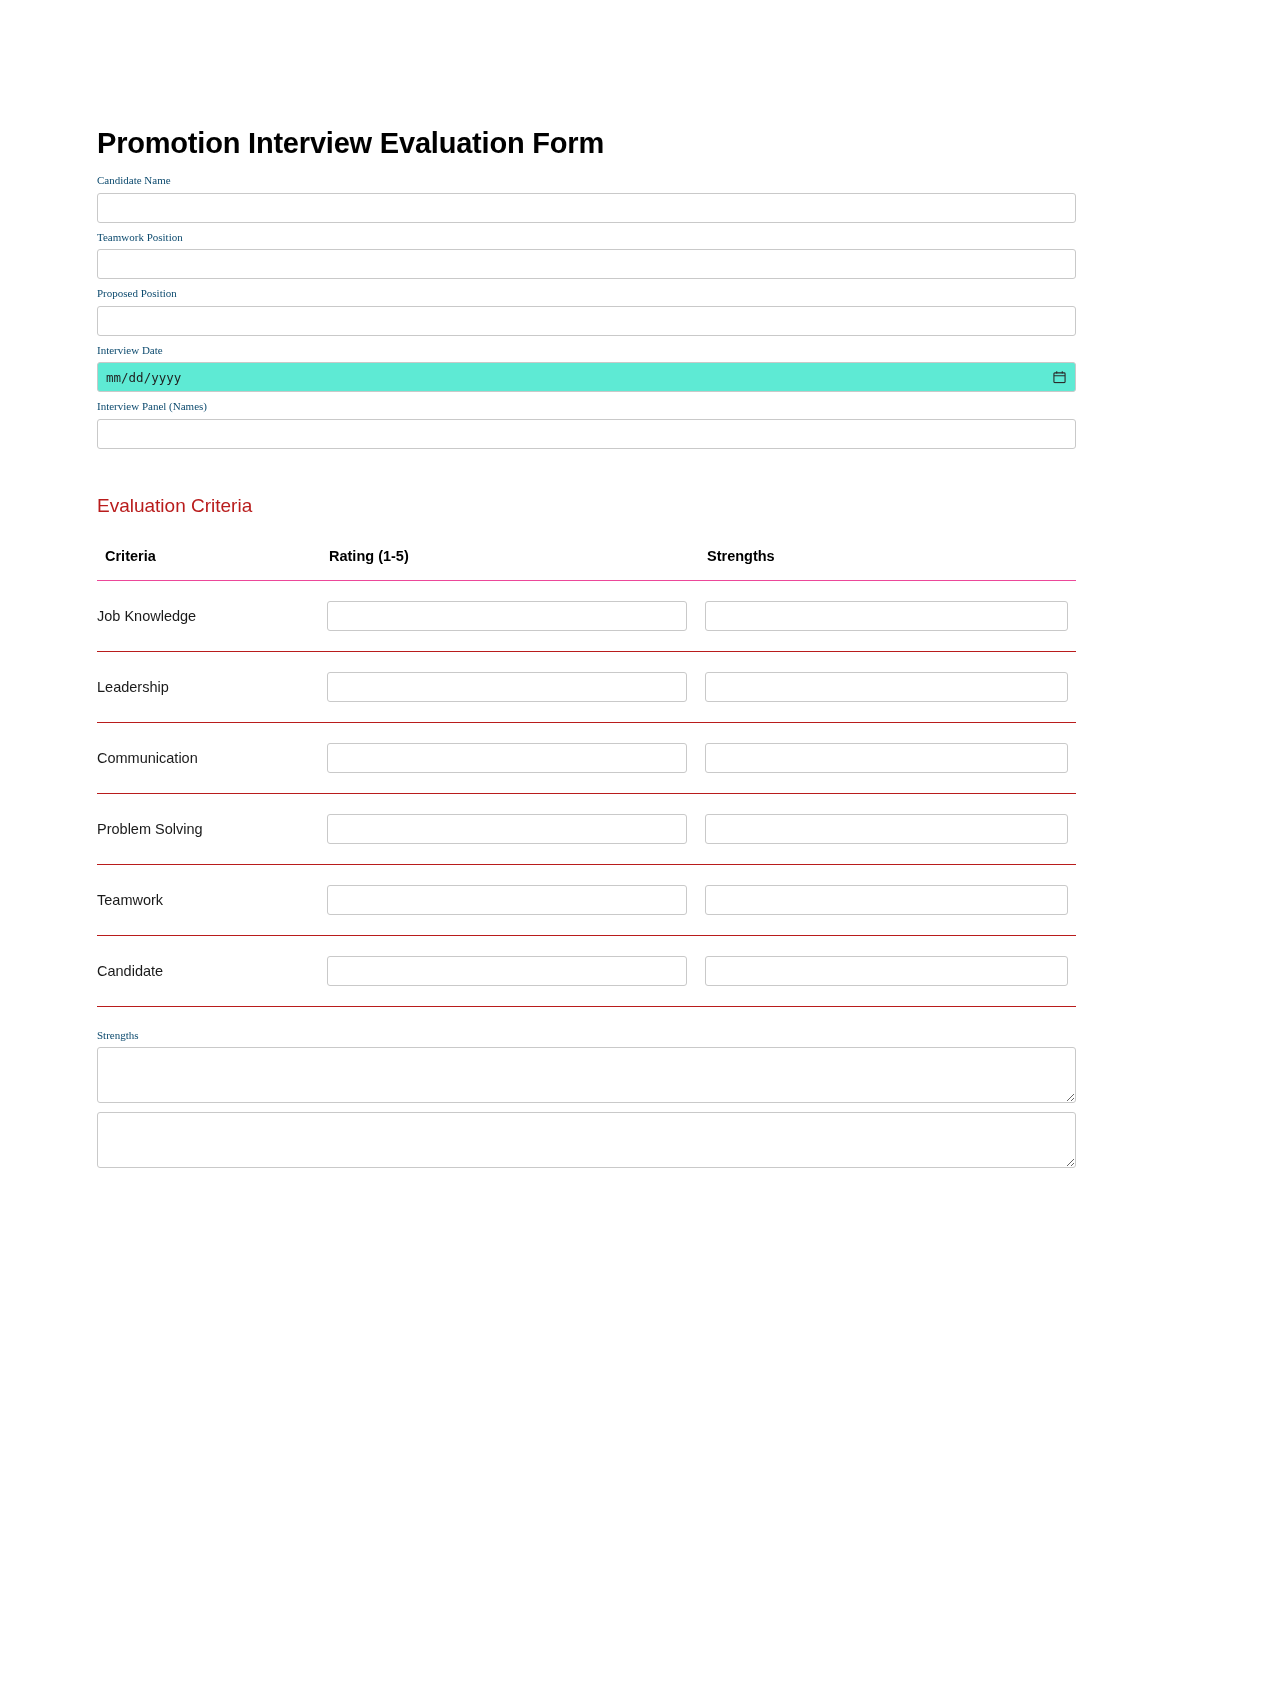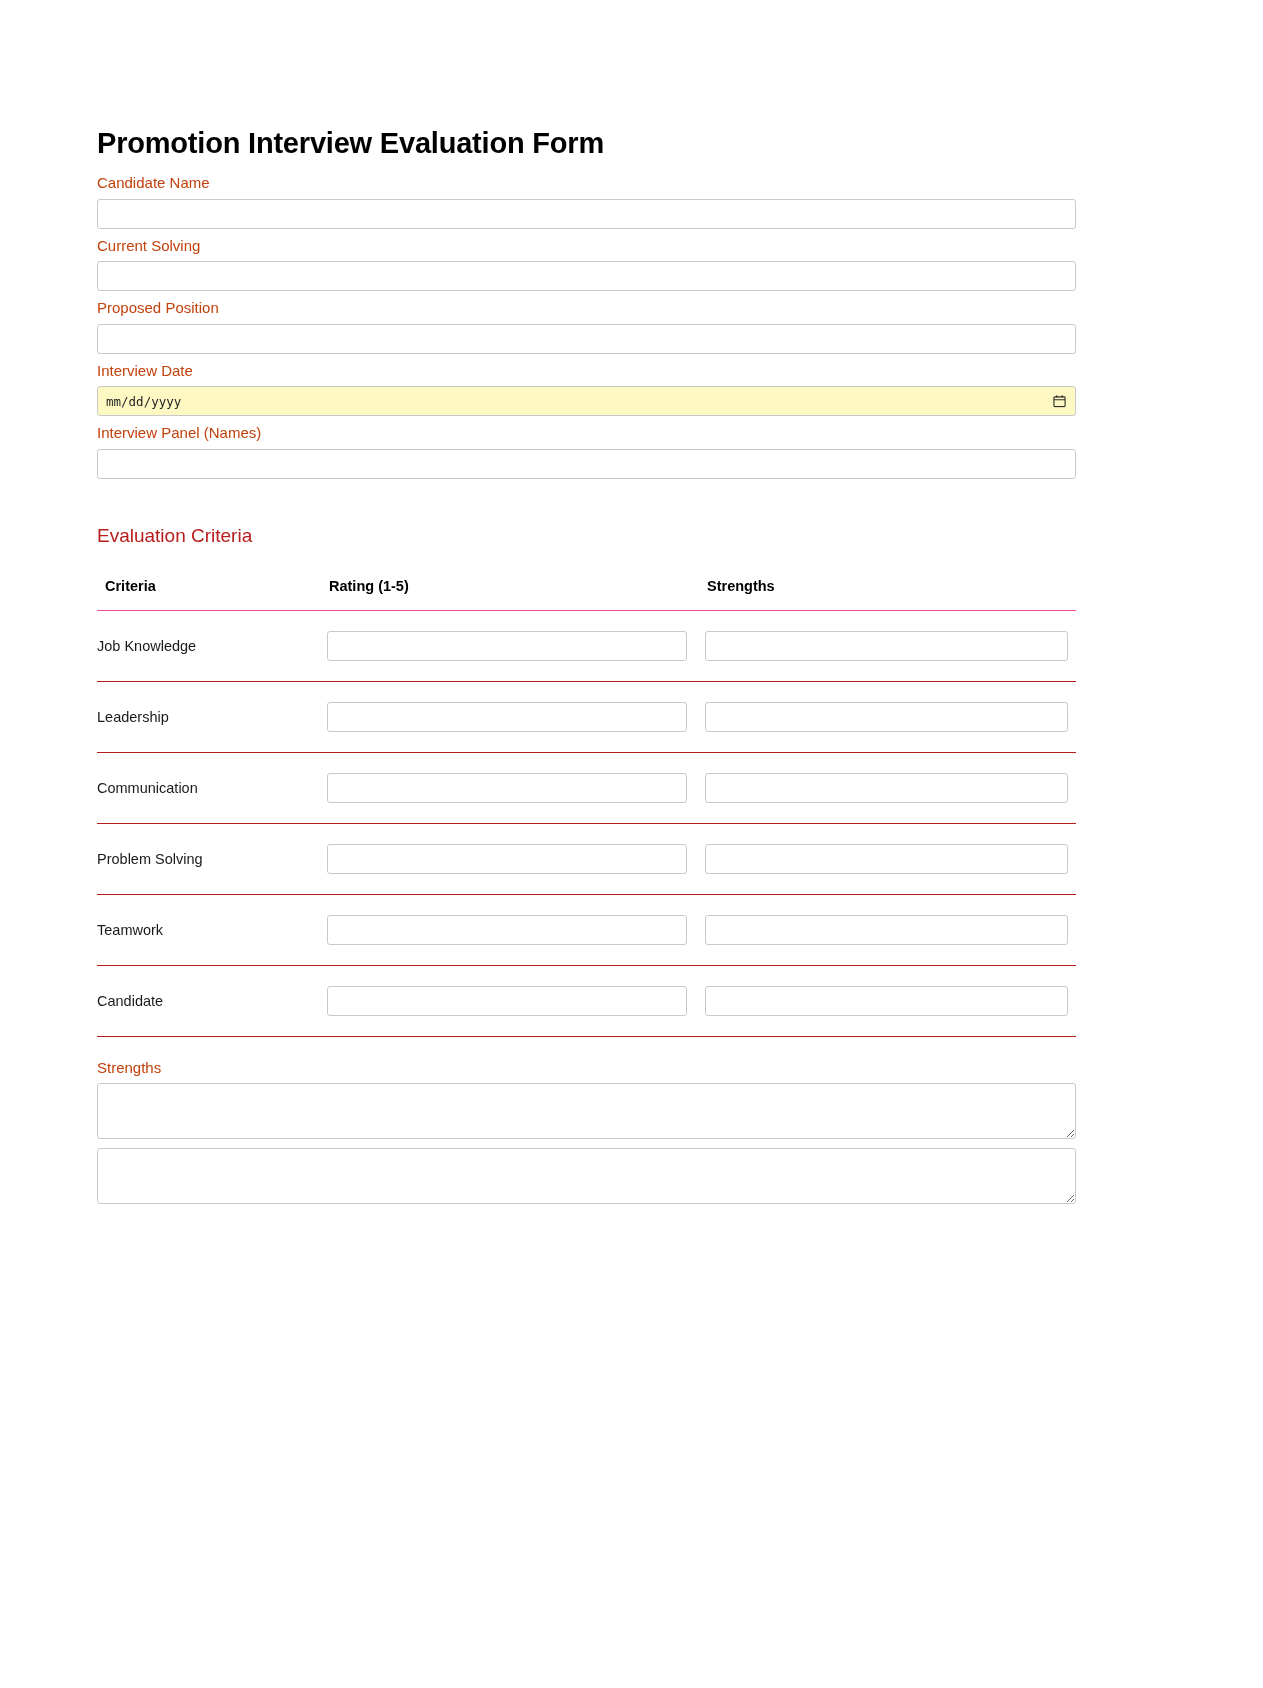--- a/index.html
+++ b/index.html
@@ -44,24 +44,25 @@
     font-weight: bold;
     margin: 0 0 12px 0;
     letter-spacing: -0.2px;
     color: #000;
   }
   .field {
     margin-bottom: 6px;
   }
   .field-label {
     display: block;
-    font-size: 15px;
+    font-size: 11px;
     line-height: 1.5;
-    color: #c2410c;
+    color: #0c4a6e;
     margin-bottom: 4px;
+    font-family: Liberation Serif, serif;
   }
   .text-input {
     display: block;
     width: 979px;
     height: 30px;
     border: 1px solid #c9c9c9;
     border-radius: 3px;
     background: #ffffff;
     font-family: "Liberation Sans", sans-serif;
     font-size: 13.5px;
@@ -72,21 +73,21 @@
   .date-row {
     position: relative;
     width: 979px;
   }
   .date-input {
     display: block;
     width: 979px;
     height: 30px;
     border: 1px solid #c9c9c9;
     border-radius: 3px;
-    background: #fef9c3;
+    background: #5eead4;
     padding: 2px 8px;
     font-family: "DejaVu Sans Mono", monospace;
     font-size: 12.5px;
     color: #222;
     display: flex;
     align-items: center;
   }
   .date-placeholder {
     font-family: "DejaVu Sans Mono", monospace;
     font-size: 12.5px;
@@ -189,21 +190,21 @@
     <div class="form-wrap">
 
       <h1 class="form-title">Promotion Interview Evaluation Form</h1>
 
       <div class="field">
         <label class="field-label">Candidate Name</label>
         <input class="text-input" type="text" value="" style="">
       </div>
 
       <div class="field">
-        <label class="field-label">Current Solving</label>
+        <label class="field-label">Teamwork Position</label>
         <input class="text-input" type="text" value="" style="">
       </div>
 
       <div class="field">
         <label class="field-label">Proposed Position</label>
         <input class="text-input" type="text" value="" style="">
       </div>
 
       <div class="field">
         <label class="field-label">Interview Date</label>

